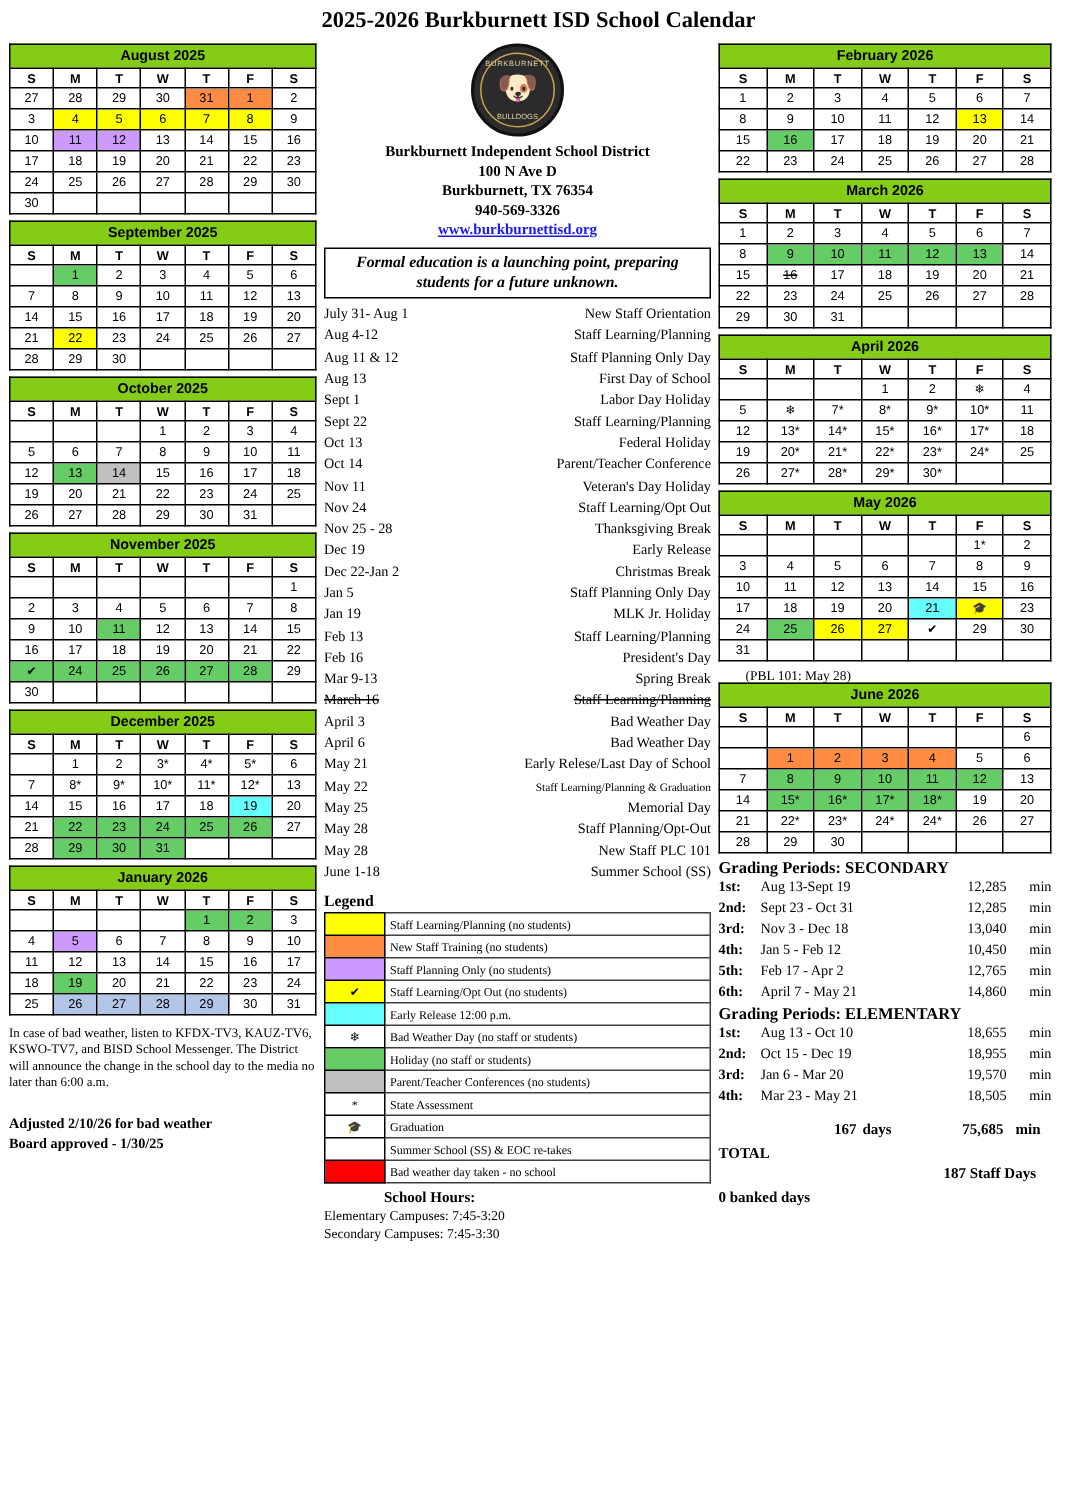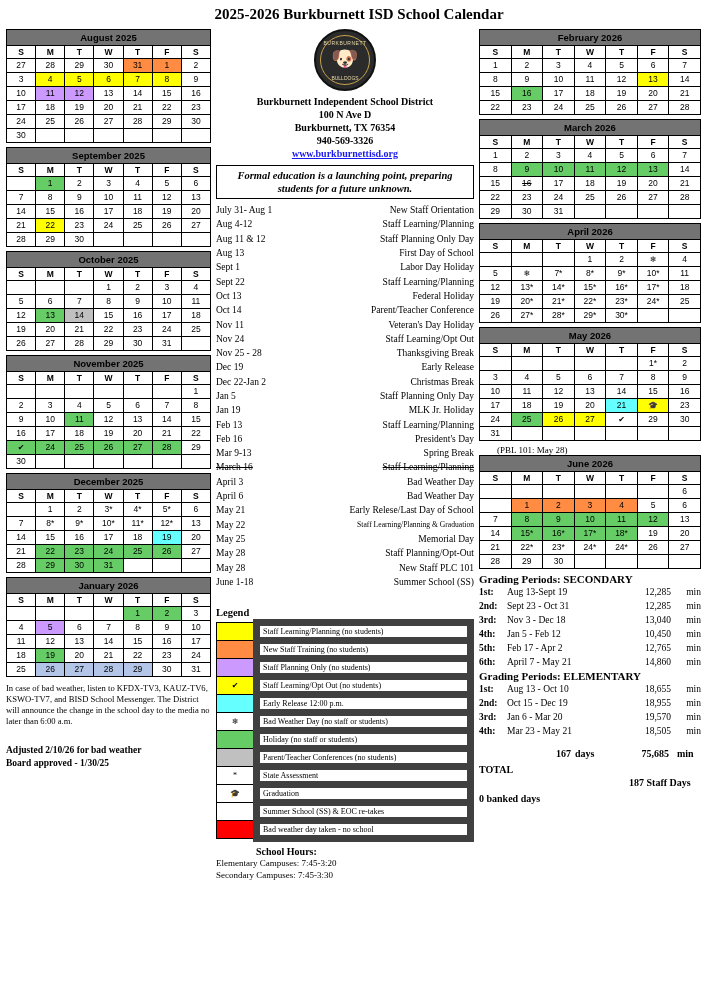--- a/index.html
+++ b/index.html
@@ -28,21 +28,21 @@
   .col-right { width: 222px; flex: 0 0 222px; }
 
   
   table.month {
     width: 100%;
     border-collapse: collapse;
     margin-bottom: 4px;
     table-layout: fixed;
   }
   table.month caption {
-    background: #737373;
+    background: #84cc16;
     color: #000;
     font-weight: bold;
     font-size: 9.5px;
     padding: 2px 0;
     border: 1px solid #000;
     border-bottom: none;
     caption-side: top;
   }
   table.month th {
     border: 1px solid #000;
@@ -118,23 +118,23 @@
     font-family: "Liberation Serif", serif;
     line-height: 13px;
   }
 
   table.events { width: 100%; border-collapse: collapse; font-size: 9px; }
   table.events td { padding: 0 0 0 0; height: 14.3px; vertical-align: middle; }
   table.events td.date { width: 82px; text-align: left; font-family: "Liberation Serif", serif; font-size: 9.5px;}
   table.events td.desc { text-align: right; font-family: "Liberation Serif", serif; font-size: 9.5px;}
   table.events td.desc.small { font-size: 7.6px; }
 
-  .legend-title { font-weight: bold; font-size: 10.5px; margin-top: 18px; font-family: "Liberation Serif", serif;}
+  .legend-title { font-weight: bold; font-size: 10.5px; margin-top: 7px; font-family: "Liberation Serif", serif;}
   table.legend { width: 100%; border-collapse: collapse; margin-top: 1px; }
-  table.legend td { border: 7px solid #404040; font-size: 8px; padding: 1px 3px; height: 15px; font-family: "Liberation Serif", serif;}
+  table.legend td { border: 1px solid #404040; font-size: 8px; padding: 1px 3px; height: 15px; font-family: "Liberation Serif", serif;}
   table.legend td.swatch { width: 40px; border: 1px solid #000; text-align: center; }
 
   .school-hours-title { font-weight: bold; font-size: 10px; margin-top: 4px; font-family: "Liberation Serif", serif; margin-left: 40px;}
   .school-hours div { font-size: 9px; font-family: "Liberation Serif", serif; line-height: 12px; }
 
   
   .gp-title { font-weight: bold; font-size: 11px; margin-top: 1px; font-family: "Liberation Serif", serif;}
   table.gp { width: 100%; border-collapse: collapse; font-size: 9.5px; font-family: "Liberation Serif", serif;}
   table.gp td { padding: 0; height: 14px; }
   table.gp td.lab { font-weight: bold; width: 28px; }

